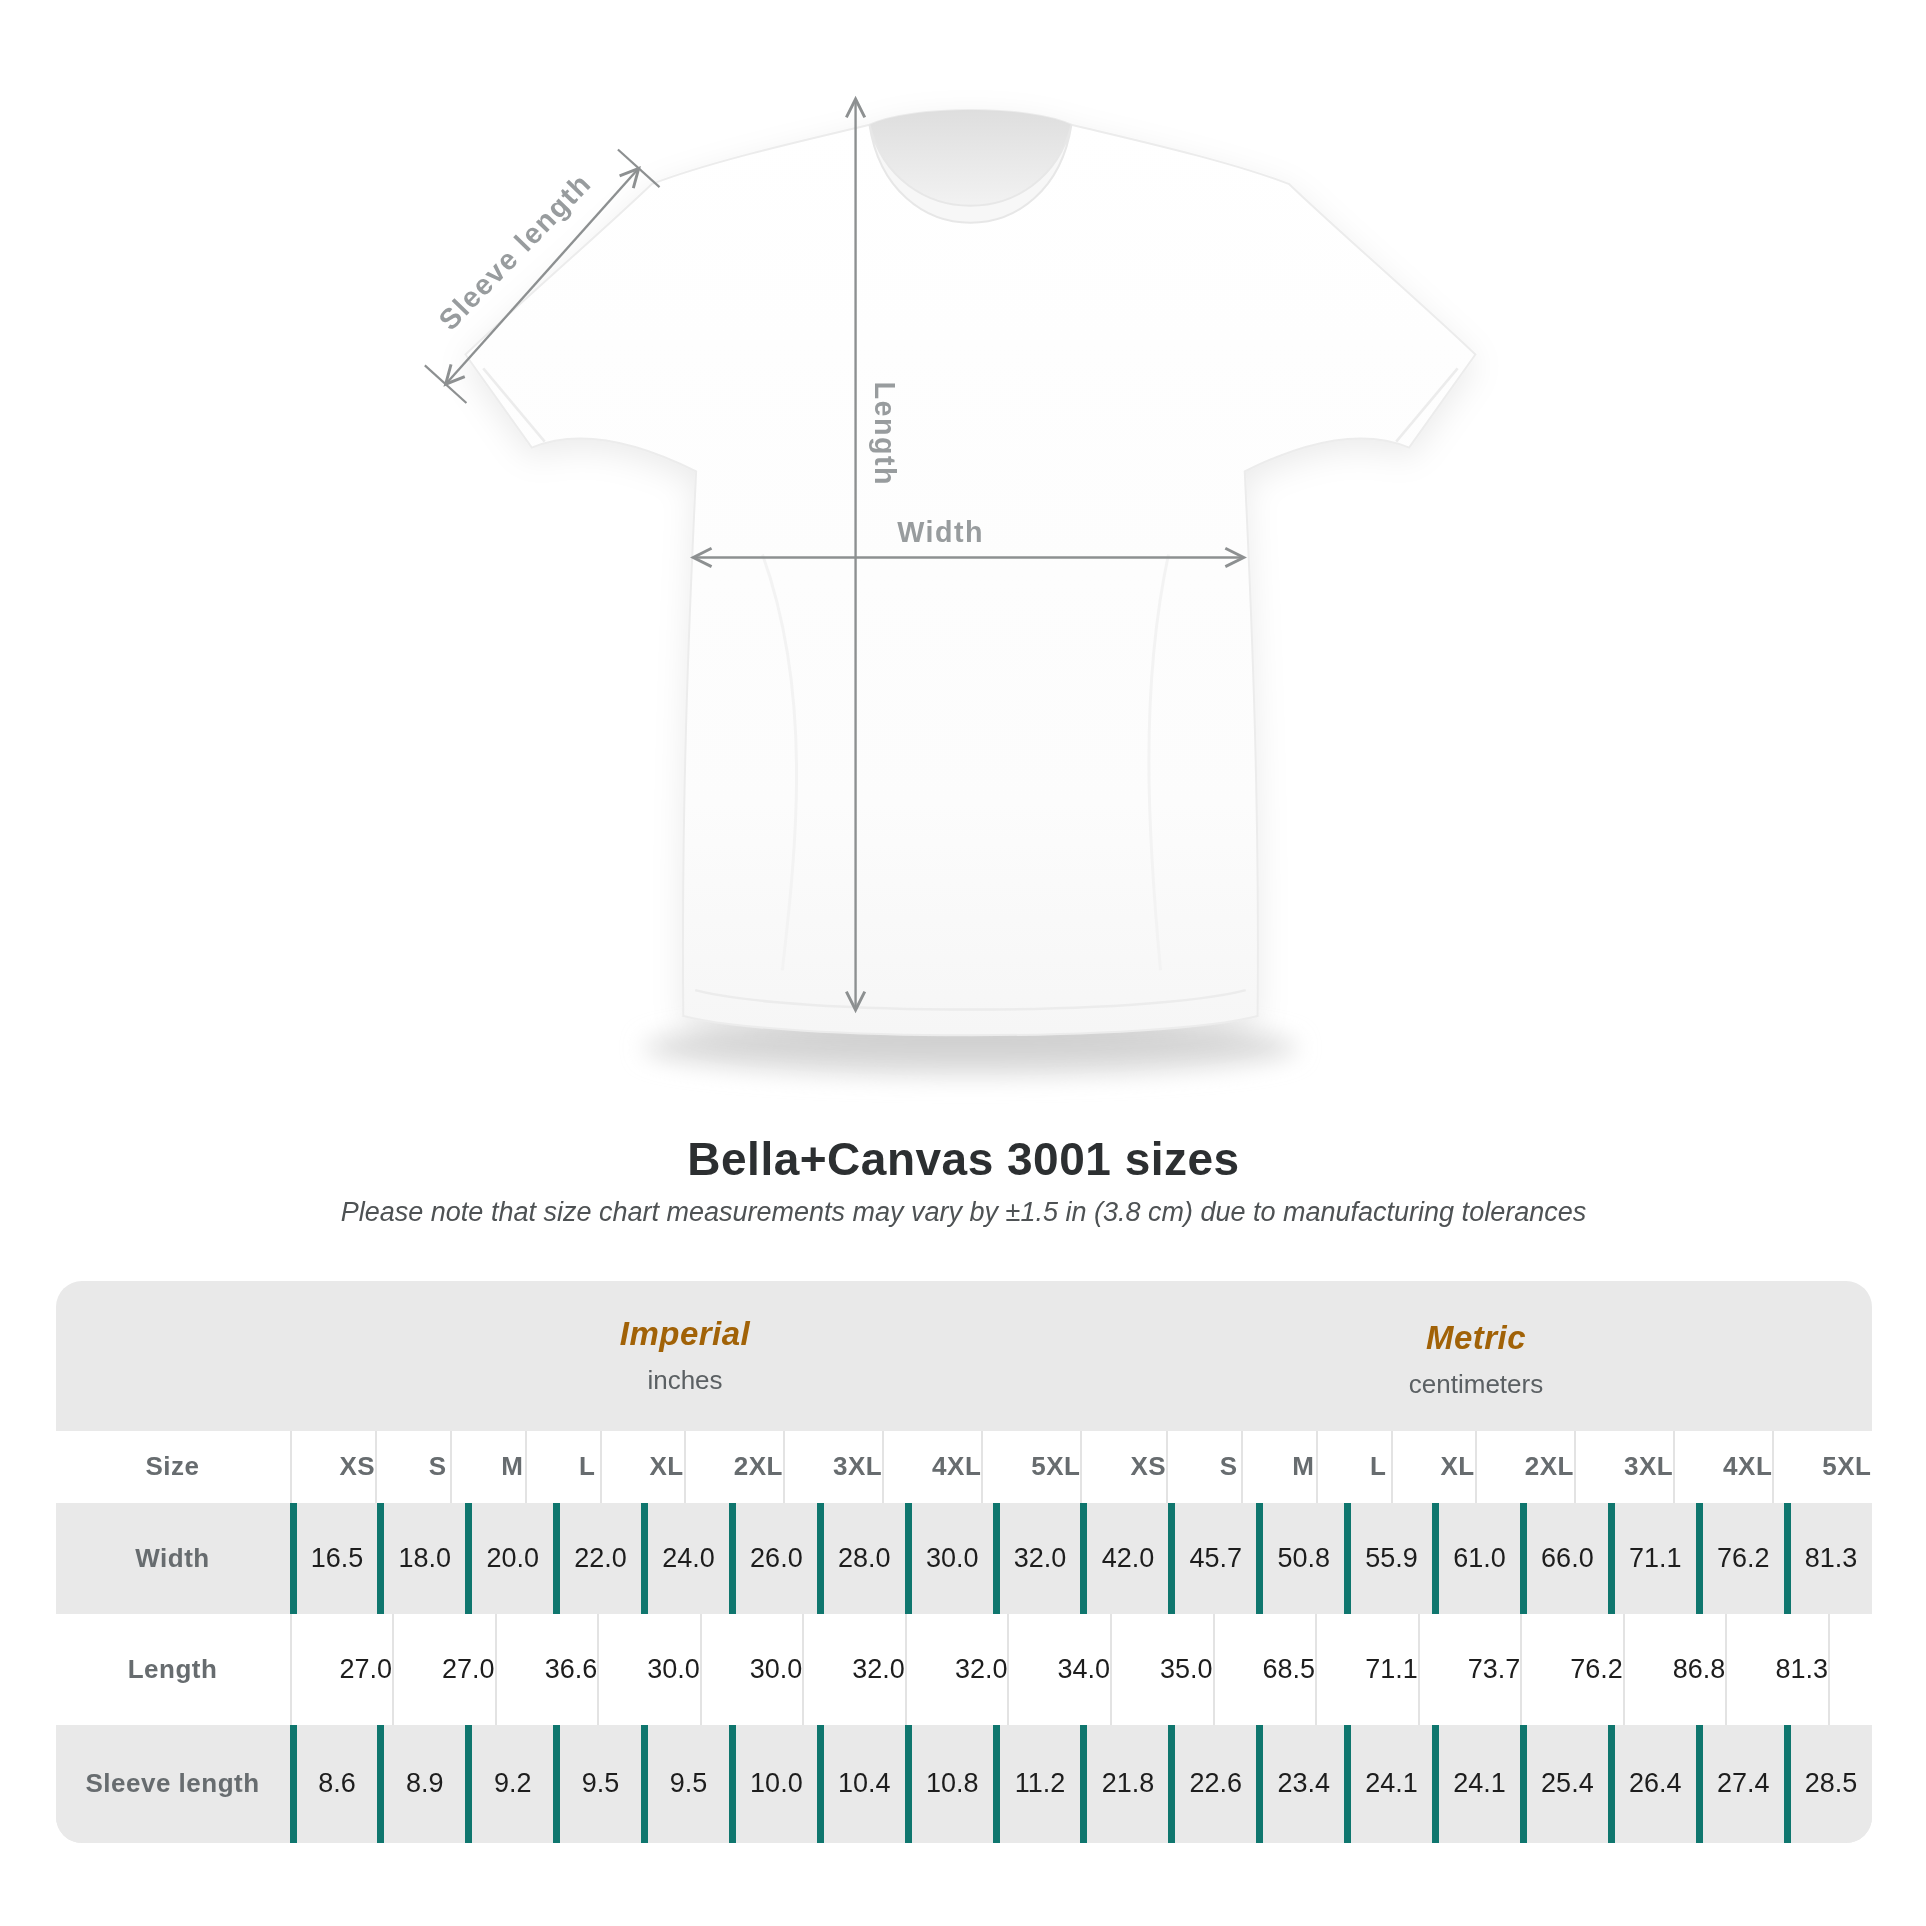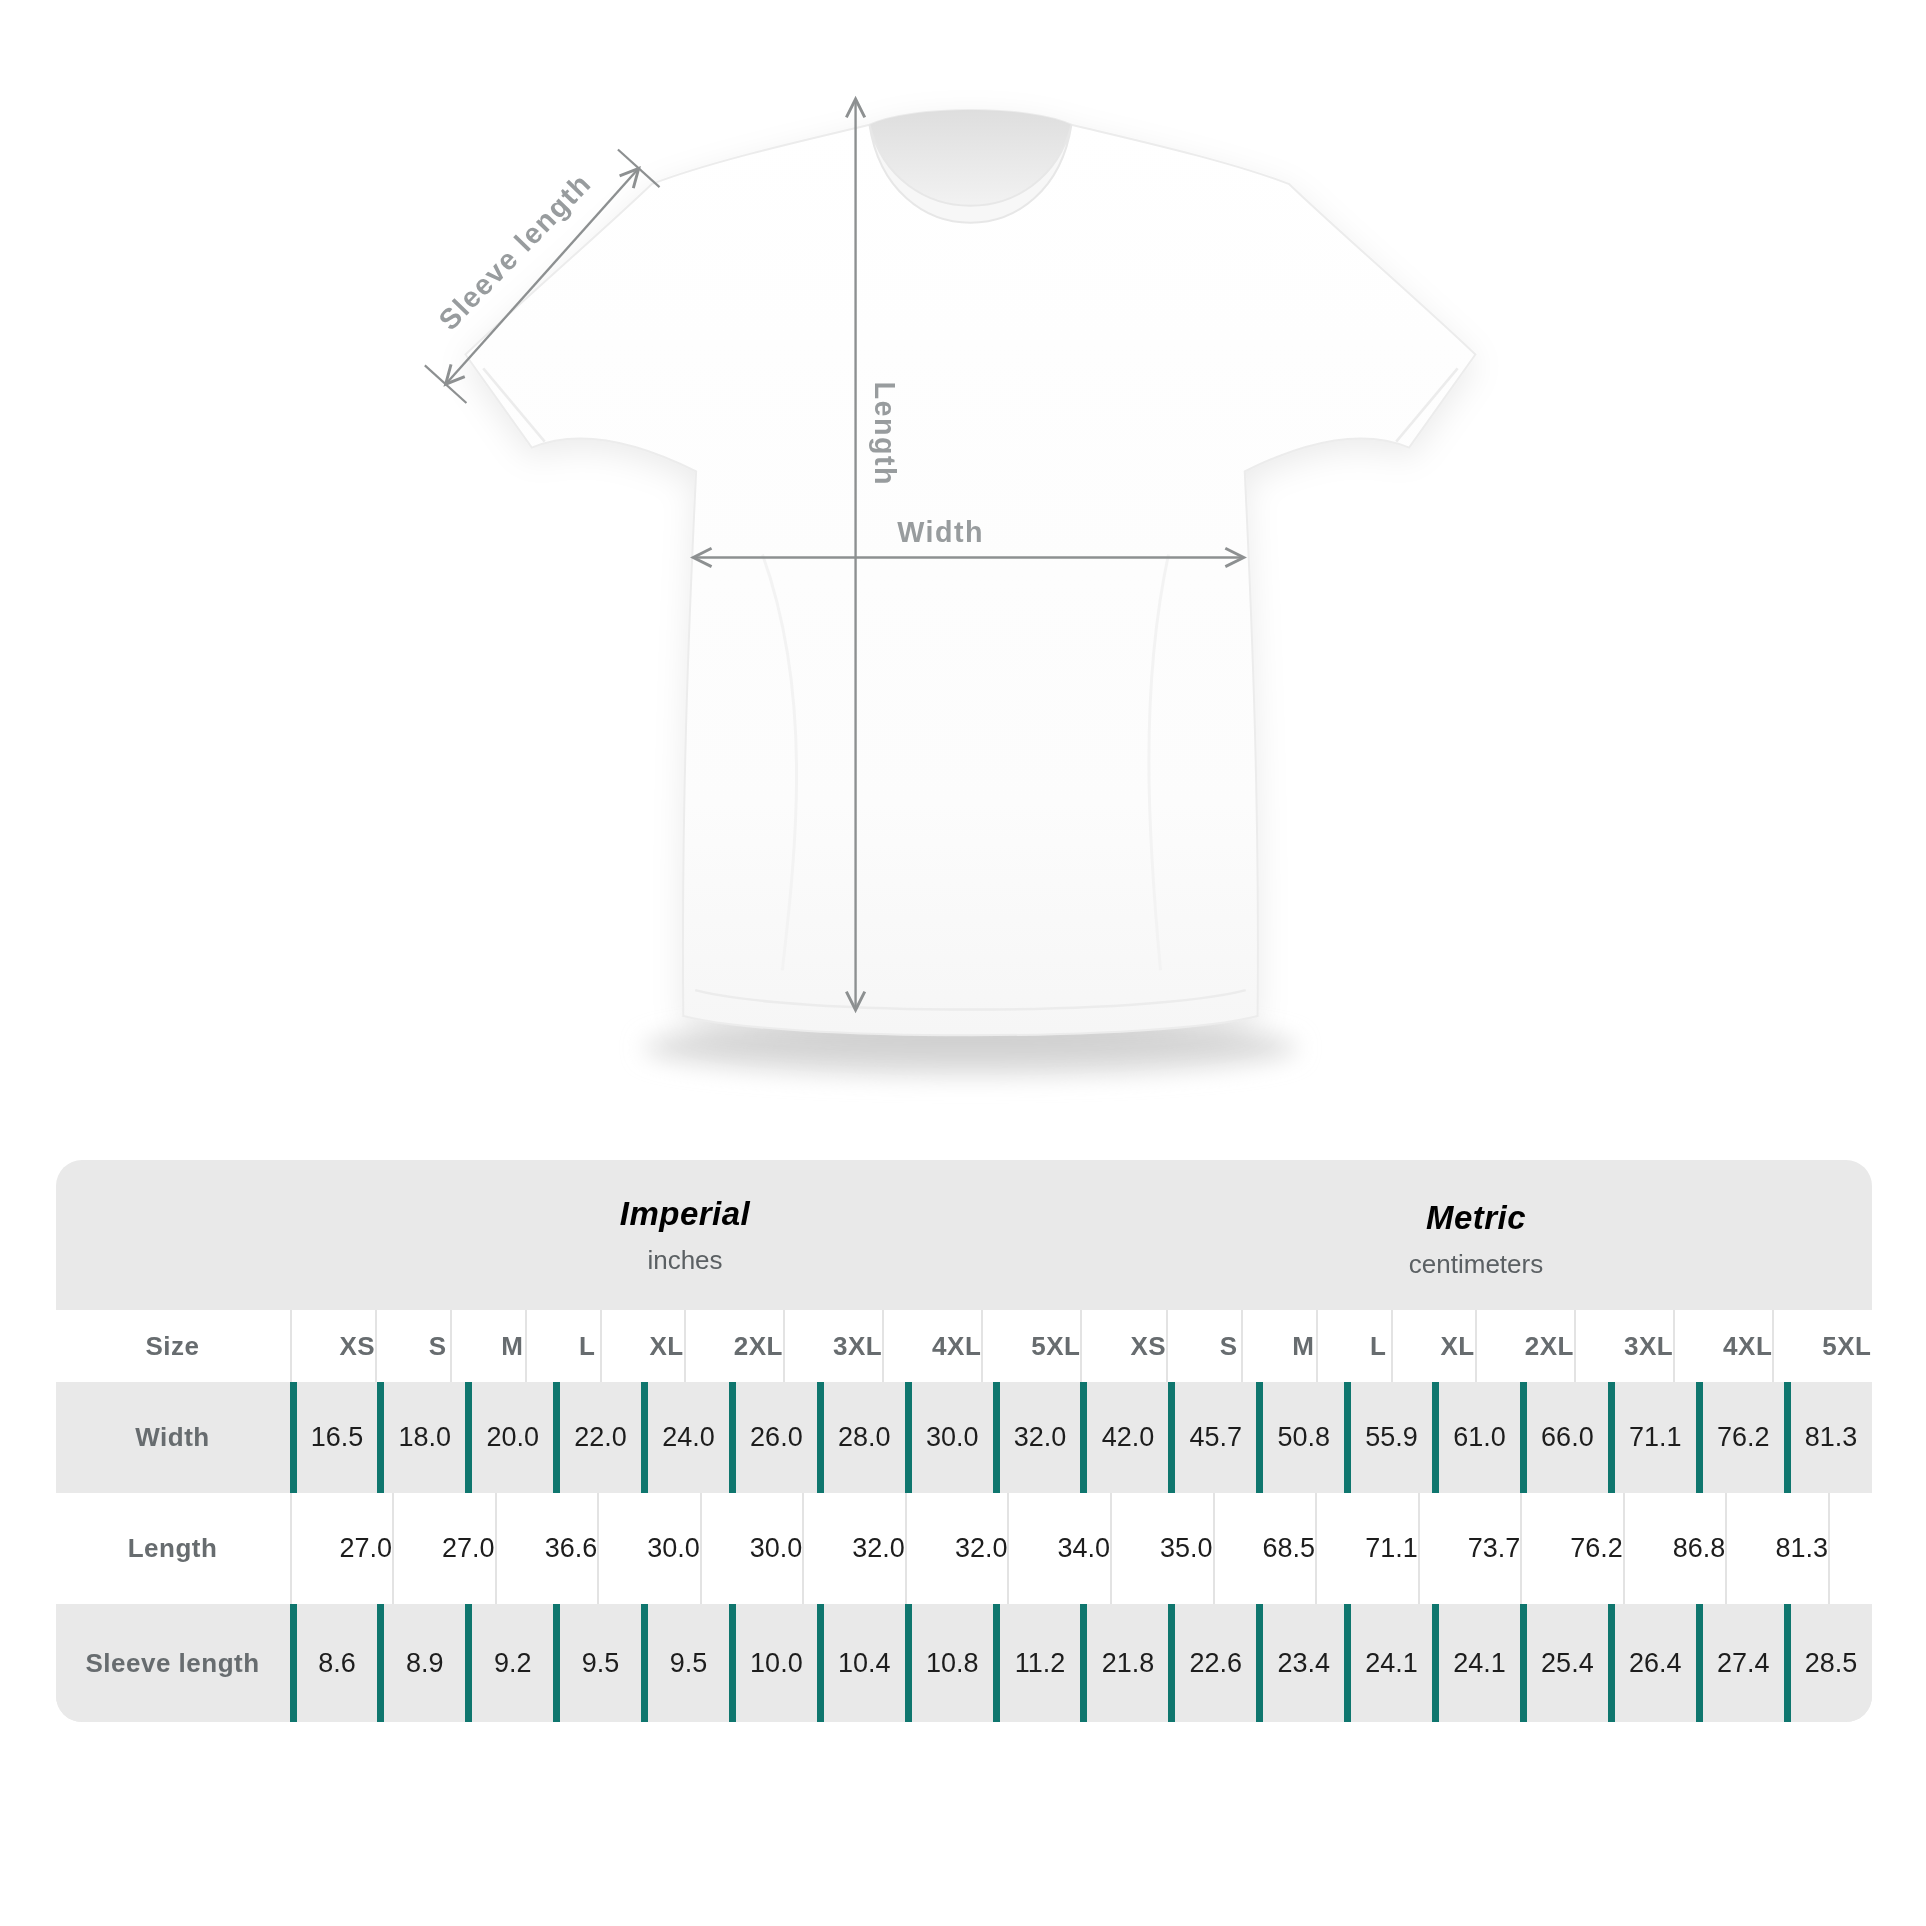--- a/index.html
+++ b/index.html
@@ -20,21 +20,21 @@
   
   .size-table { width:1816px; margin:51px auto 0 auto; background:#e9e9e9;
                 border-radius:26px; overflow:hidden; }
   .tr { display:grid; grid-template-columns:234px repeat(18, 1fr); align-items:stretch; }
   .td { display:flex; align-items:center; justify-content:center; }
 
   .gh { height:150px; }
   .gh .gcell { display:flex; flex-direction:column; align-items:center; justify-content:center; gap:12px; }
   .g1 { grid-column: 2 / span 9; }
   .g2 { grid-column: 11 / span 9; margin-top: 8px; }
-  .group-label { font-size:33px; font-weight:bold; font-style:italic; color:#000000; letter-spacing:0.5px; }
+  .group-label { font-size:33px; font-weight:bold; font-style:italic; color:#a16207; letter-spacing:0.5px; }
   .group-unit  { font-size:26px; color:#5b6063; }
 
   .size-row { height:72px; }
   .r-width  { height:111px; }
   .r-length { height:111px; }
   .r-sleeve { height:118px; }
 
   .row-white { background:#ffffff; }
   .row-gray  { background:#e9e9e9; }
   .row-white .td + .td { border-left:2px solid #e3e3e3;padding-left:48px; }
@@ -110,20 +110,24 @@
     <text class="meas-label" x="950" y="547" text-anchor="middle">Width</text>
 
     <g stroke="#8d9091" stroke-width="2.4" fill="none">
       <path d="M 450,388 L 645,170" marker-start="url(#arw)" marker-end="url(#arw)"></path>
       <path d="M 624,151 L 666,189" stroke-width="2.2"></path>
       <path d="M 429,369 L 471,407" stroke-width="2.2"></path>
     </g>
     <text class="meas-label" transform="translate(527,261) rotate(-46)" text-anchor="middle">Sleeve length</text>
   </svg>
 
+  <div class="title-wrap">
+    <div class="title">Bella+Canvas 3001 sizes</div>
+    <div class="subtitle">Please note that size chart measurements may vary by ±1.5 in (3.8 cm) due to manufacturing tolerances</div>
+  </div>
 
   <div class="size-table">
 
     <div class="tr gh">
       <div class="gcell g1">
         <span class="group-label">Imperial</span>
         <span class="group-unit">inches</span>
       </div>
       <div class="gcell g2">
         <span class="group-label">Metric</span>

